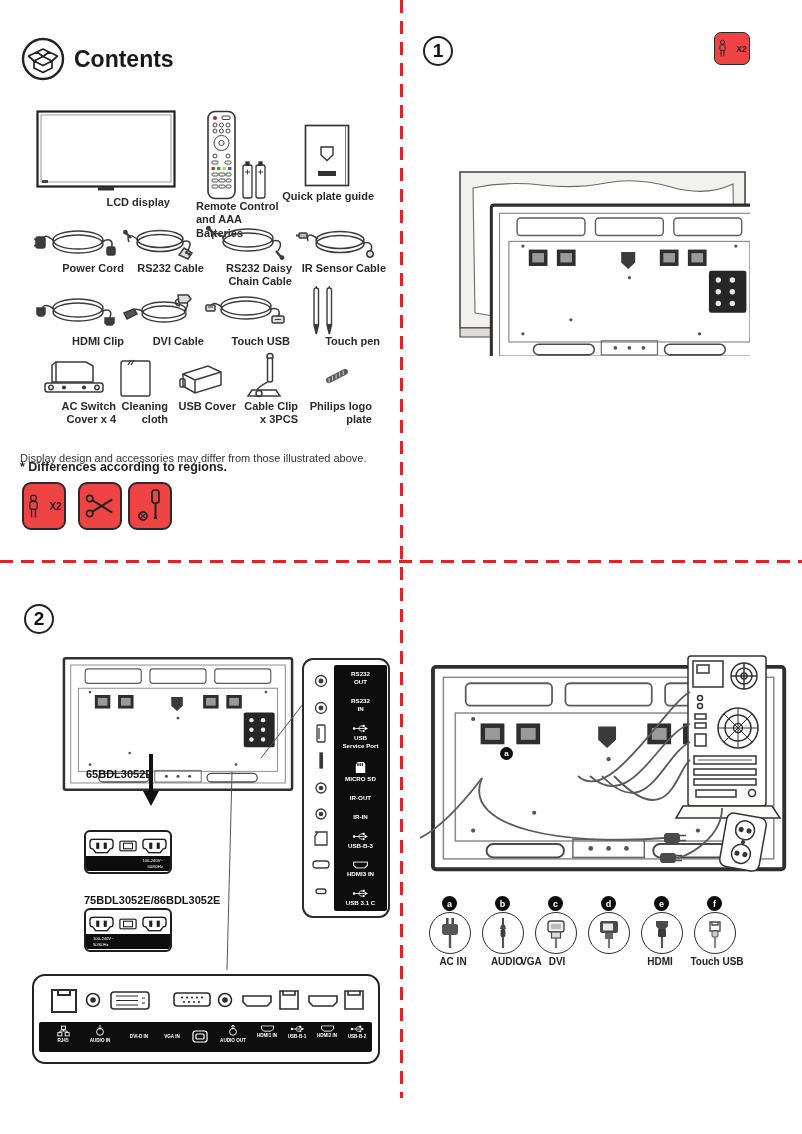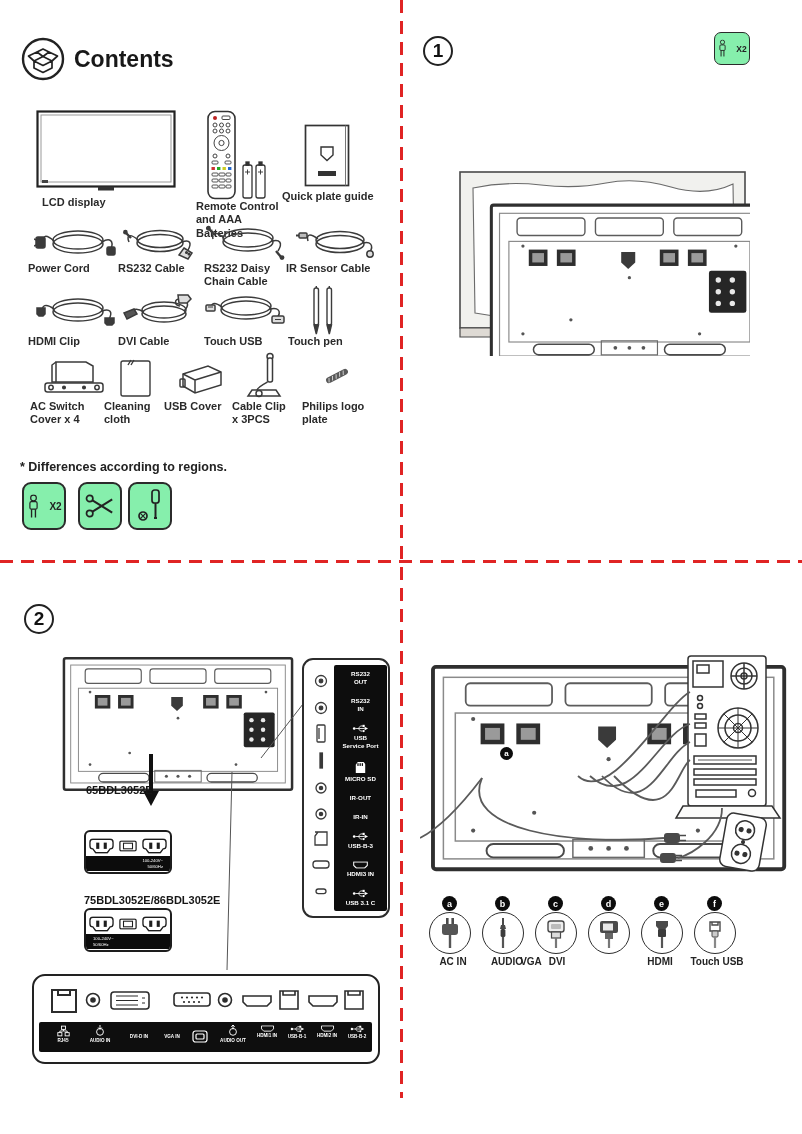--- a/index.html
+++ b/index.html
@@ -1,26 +1,26 @@
 <!DOCTYPE html>
 <html><head>
 <meta charset="utf-8">
 <style>
   *{margin:0;padding:0;box-sizing:border-box}
   html,body{background:#fff}
   body{font-family:"Liberation Sans",sans-serif;color:#232323}
   .page{position:relative;width:802px;height:1098px;background:#fff;overflow:hidden}
   .abs{position:absolute}
   svg{display:block}
-  .lbl{font-size:11px;font-weight:bold;color:#2a2a2a;text-align:left;line-height:1.22}
+  .lbl{font-size:11px;font-weight:bold;color:#2a2a2a;text-align:right;line-height:1.22}
   .note1{font-size:12.5px;font-weight:bold;color:#222}
   .note2{font-size:11px;color:#333}
   .numcircle{width:30px;height:30px;border:2.6px solid #222;border-radius:50%;background:#fff;
     display:flex;align-items:center;justify-content:center;font-size:19px;font-weight:bold;color:#111}
-  .toolbox{border:2px solid #2b2b2b;border-radius:9px;background:#86efac;display:flex;align-items:center;justify-content:center;gap:8px}
+  .toolbox{border:2px solid #2b2b2b;border-radius:9px;background:#ef4444;display:flex;align-items:center;justify-content:center;gap:8px}
   .x2{font-size:10px;font-weight:bold;color:#222}
   .vdash{left:400px;top:0;width:3px;height:1122px;
     background:repeating-linear-gradient(180deg,#e02424 0 13px,transparent 13px 21px)}
   .hdash{left:0;top:560px;width:802px;height:3px;
     background:repeating-linear-gradient(90deg,#e02424 0 13px,transparent 13px 21px)}
   .pagebar{left:0;top:1124px;width:802px;height:4px;background:#151515}
   .modelname{font-size:11px;font-weight:bold;color:#161616}
   .pwrbox{width:88px;height:44px;border:2px solid #1d1d1d;border-radius:6px;background:#fff;overflow:hidden}
   .pwrrow{display:flex;align-items:center;justify-content:center;gap:5px;height:24px;padding-top:3px}
   .pwrstrip{height:15px;background:#0c0c0c;color:#fff;font-size:4.2px;line-height:1.3;display:flex;flex-direction:column;justify-content:center}
@@ -367,20 +367,21 @@
         <path d="M9 10 l-2 4 M13 10 l-2 4 M17 10 l-2 4 M21 10 l-2 4 M25 10 l-2 4" stroke="#ddd" stroke-width="0.9"></path>
       </g>
     </svg>
   </div>
   <div class="abs lbl" style="left:302px;top:400px;width:70px">
     <div>Philips logo</div>
     <div>plate</div>
   </div>
 
   <div class="abs note1" style="left:20px;top:460px;width:376px">* Differences according to regions.</div>
+  <div class="abs note2" style="left:20px;top:452px;width:380px">Display design and accessories may differ from those illustrated above.</div>
 
   <div class="abs toolbox" style="left:22px;top:482px;width:44px;height:48px">
     <svg width="15" height="27" viewBox="0 0 20 33" style="color:#222">
         <use href="#person"></use>
       </svg>
     <span class="x2">X2</span>
   </div>
   <div class="abs toolbox" style="left:78px;top:482px;width:44px;height:48px">
     <svg width="30" height="28" viewBox="0 0 32 28" fill="none" stroke="#222" stroke-width="1.8">
       <circle cx="5" cy="6" r="3.4"></circle>
@@ -495,21 +496,21 @@
       </div>
       <div class="sp-item">
         <svg width="17" height="9" viewBox="0 0 22 12" style="color:#fff">
             <use href="#usbtri"></use>
           </svg>
         <span>USB 3.1 C</span>
       </div>
     </div>
   </div>
 
-  <div class="abs modelname" style="left:86px;top:784px">65BDL3052E</div>
+  <div class="abs modelname" style="left:86px;top:768px">65BDL3052E</div>
   <div class="abs pwrbox" style="left:84px;top:830px">
     <div class="pwrrow">
       <svg width="25" height="16" viewBox="0 0 26 16">
           <use href="#c14"></use>
         </svg>
       <svg width="18" height="12" viewBox="0 0 20 13">
           <use href="#rocker"></use>
         </svg>
       <svg width="25" height="16" viewBox="0 0 26 16">
           <use href="#c14"></use>

